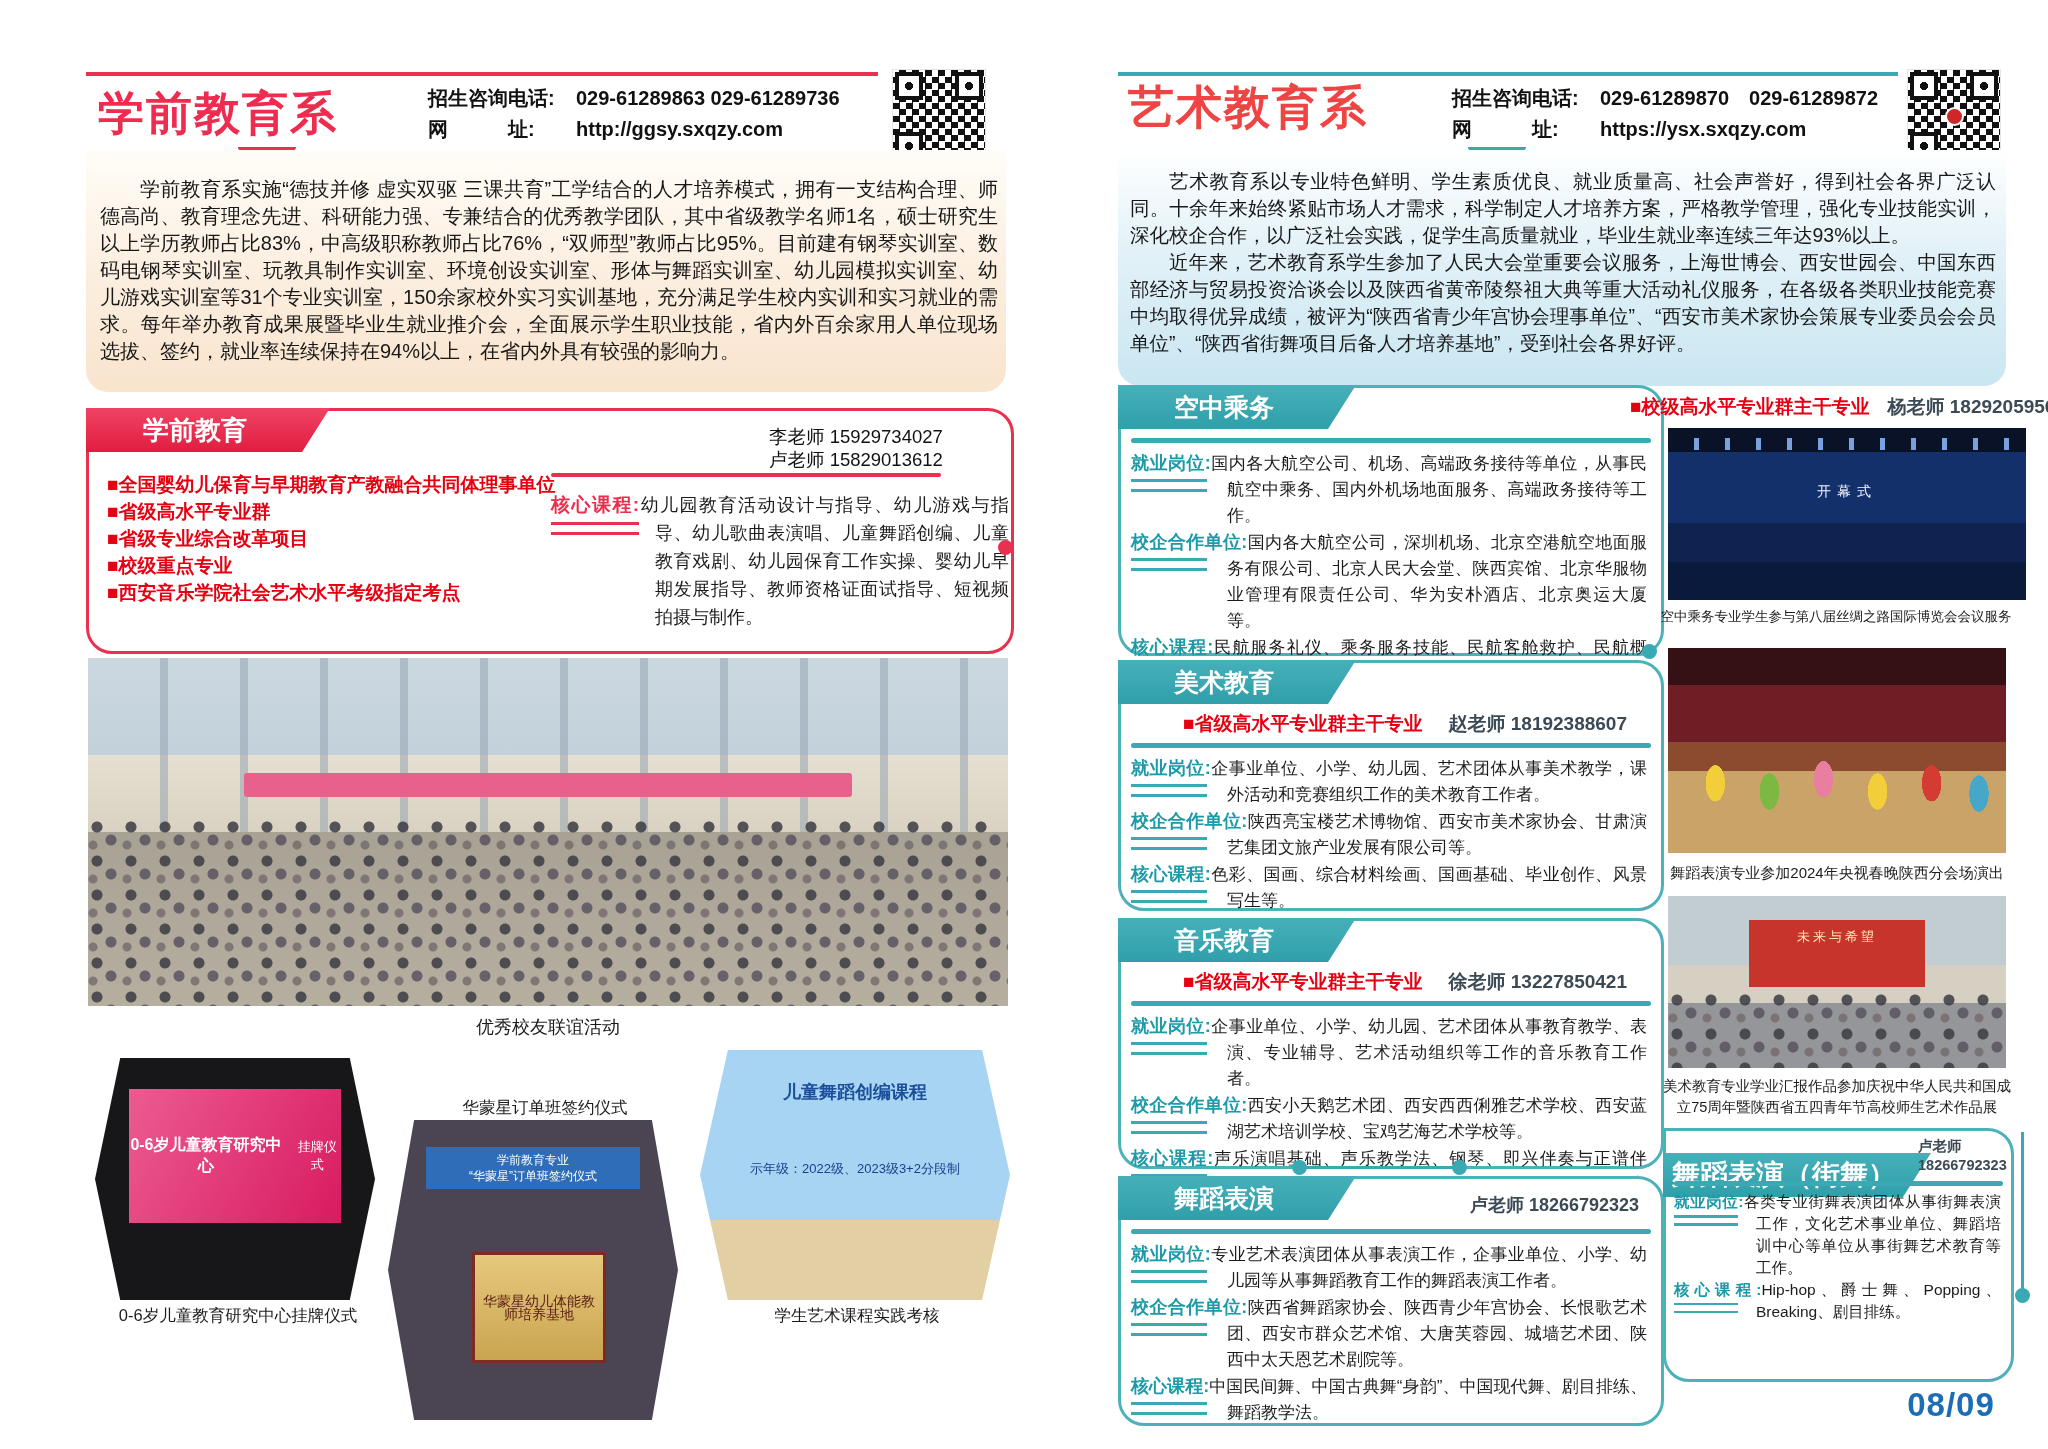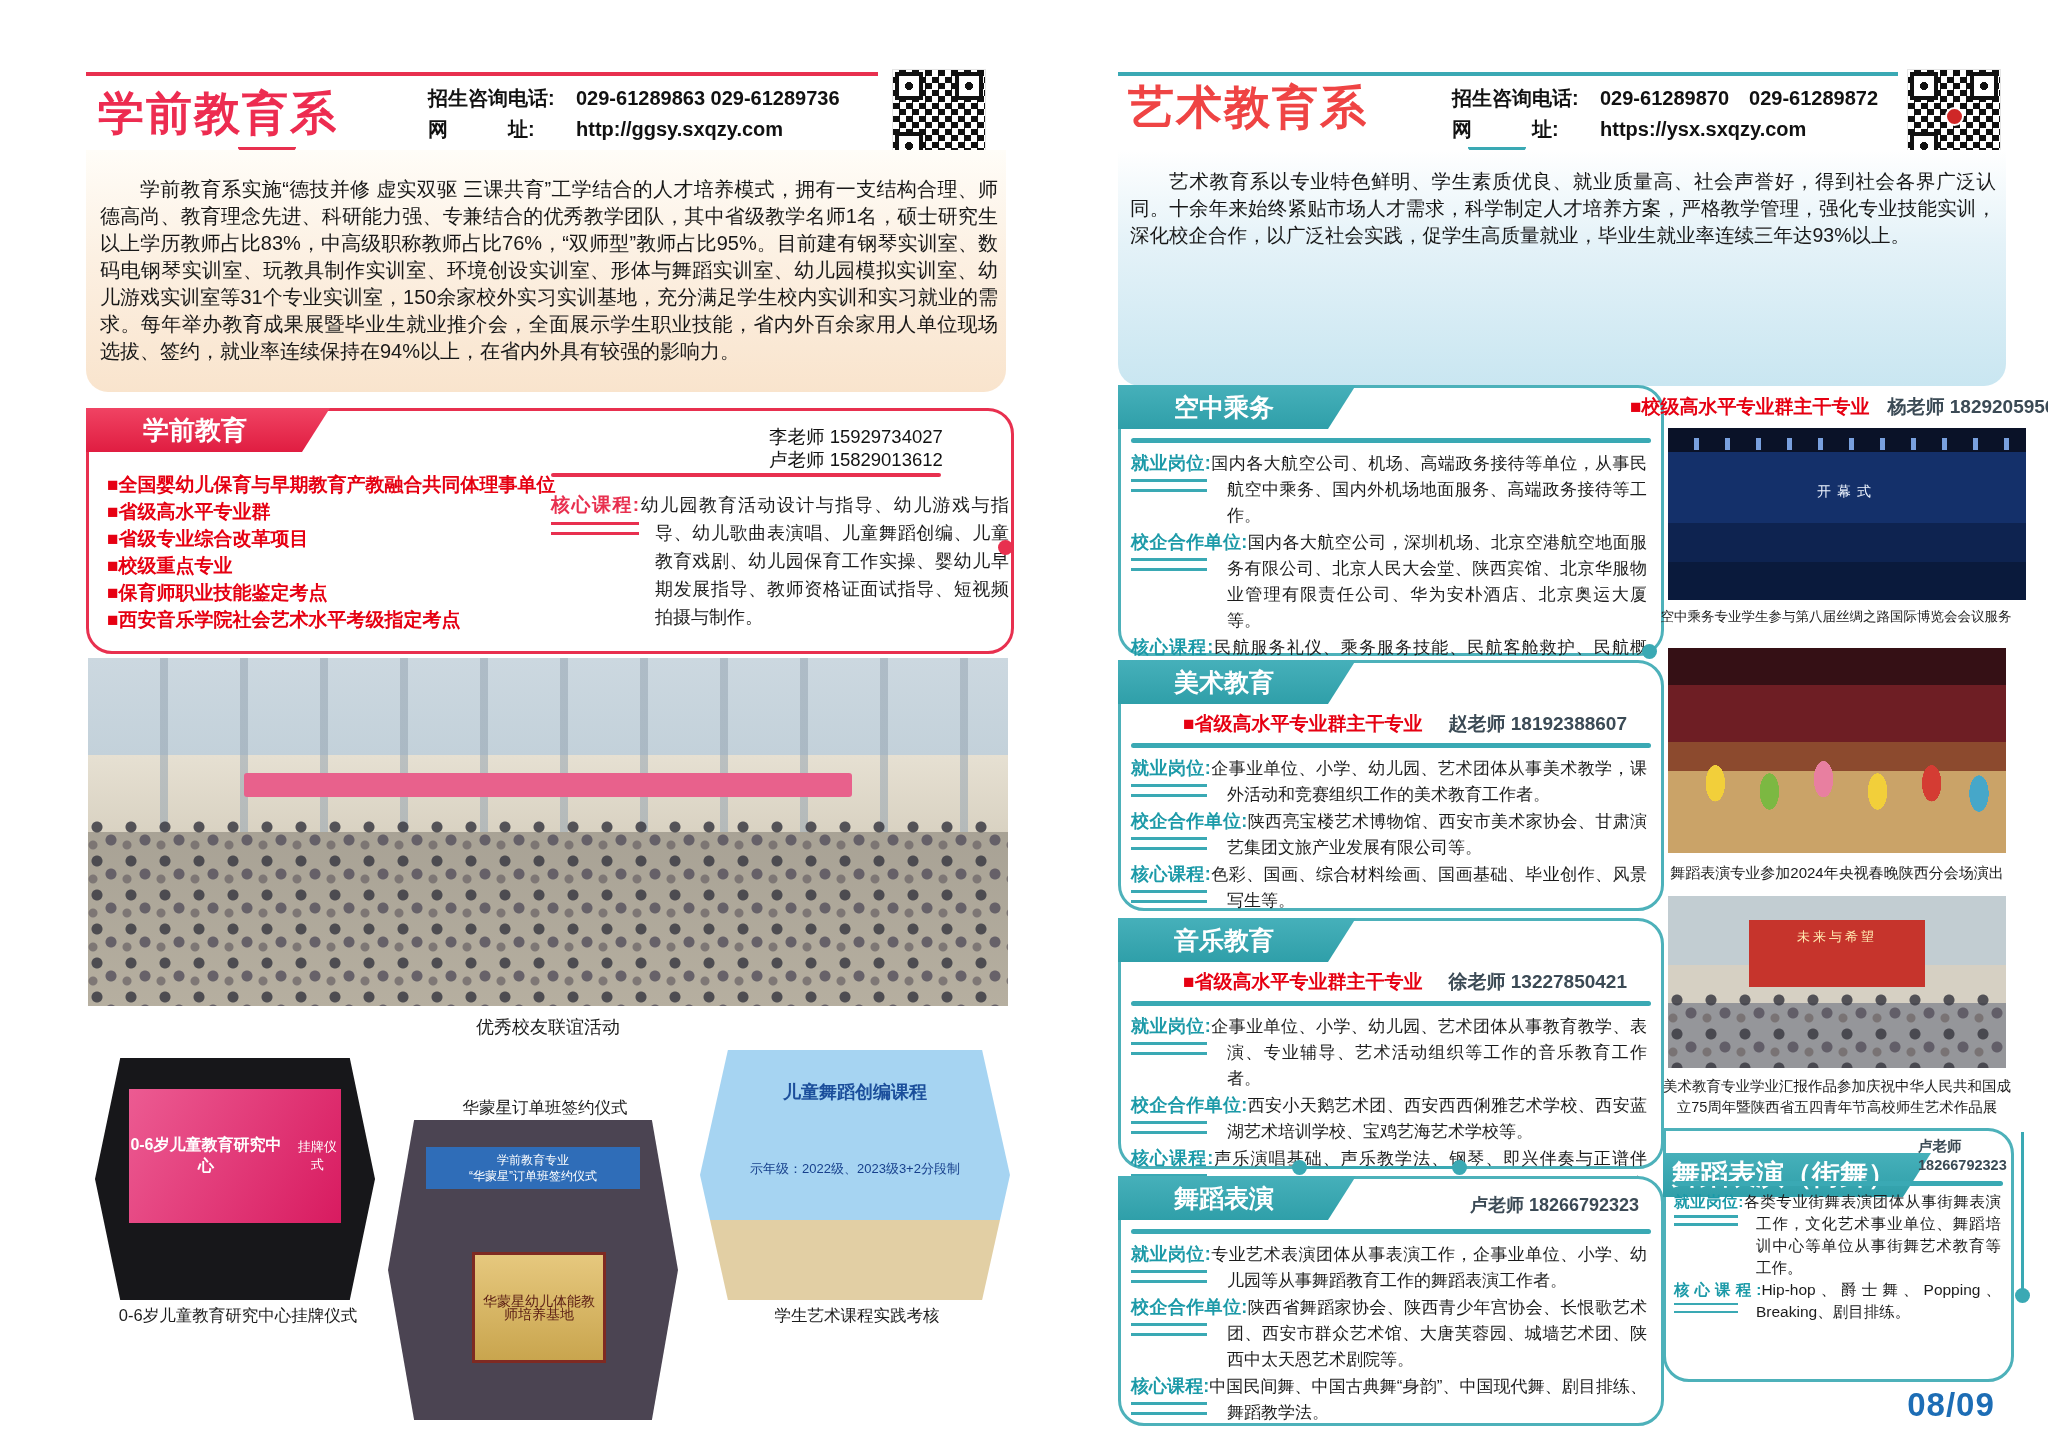--- a/index.html
+++ b/index.html
@@ -127,21 +127,20 @@
     <p>学前教育系实施“德技并修 虚实双驱 三课共育”工学结合的人才培养模式，拥有一支结构合理、师德高尚、教育理念先进、科研能力强、专兼结合的优秀教学团队，其中省级教学名师1名，硕士研究生以上学历教师占比83%，中高级职称教师占比76%，“双师型”教师占比95%。目前建有钢琴实训室、数码电钢琴实训室、玩教具制作实训室、环境创设实训室、形体与舞蹈实训室、幼儿园模拟实训室、幼儿游戏实训室等31个专业实训室，150余家校外实习实训基地，充分满足学生校内实训和实习就业的需求。每年举办教育成果展暨毕业生就业推介会，全面展示学生职业技能，省内外百余家用人单位现场选拔、签约，就业率连续保持在94%以上，在省内外具有较强的影响力。</p>
   </div>
 
   <div class="sec redbox" style="left:86px;top:408px;width:922px;height:240px;">
     <div class="tab redtab" style="width:218px;">学前教育</div>
     <div class="honors" style="left:18px;top:60px;">
       <p>■全国婴幼儿保育与早期教育产教融合共同体理事单位</p>
       <p>■省级高水平专业群</p>
       <p>■省级专业综合改革项目</p>
       <p>■校级重点专业</p>
-      <p>■保育师职业技能鉴定考点</p>
       <p>■西安音乐学院社会艺术水平考级指定考点</p>
     </div>
     <div class="teach-l" style="left:680px;top:14px;">
       <p>李老师  15929734027</p>
       <p>卢老师  15829013612</p>
     </div>
     <div class="rule redrule" style="left:462px;top:62px;width:390px;height:4px;"></div>
     <div class="body" style="left:462px;top:80px;width:458px;">
       <p class="row krow">
         <span class="lbl">核心课程:</span><span>幼儿园教育活动设计与指导、幼儿游戏与指导、幼儿歌曲表演唱、儿童舞蹈创编、儿童教育戏剧、幼儿园保育工作实操、婴幼儿早期发展指导、教师资格证面试指导、短视频拍摄与制作。</span>
@@ -194,20 +193,21 @@
   <div class="qr" style="left:1908px;top:70px;">
     <i class="eye tl"></i>
     <i class="eye tr"></i>
     <i class="eye bl"></i>
     <i class="cdot"></i>
   </div>
 
   <div class="intro-r" style="left:1118px;top:150px;width:888px;height:236px;"></div>
   <div class="intro-text" style="left:1130px;top:168px;width:866px;font-size:19.5px;">
     <p>艺术教育系以专业特色鲜明、学生素质优良、就业质量高、社会声誉好，得到社会各界广泛认同。十余年来始终紧贴市场人才需求，科学制定人才培养方案，严格教学管理，强化专业技能实训，深化校企合作，以广泛社会实践，促学生高质量就业，毕业生就业率连续三年达93%以上。</p>
+    <p>近年来，艺术教育系学生参加了人民大会堂重要会议服务，上海世博会、西安世园会、中国东西部经济与贸易投资洽谈会以及陕西省黄帝陵祭祖大典等重大活动礼仪服务，在各级各类职业技能竞赛中均取得优异成绩，被评为“陕西省青少年宫协会理事单位”、“西安市美术家协会策展专业委员会会员单位”、“陕西省街舞项目后备人才培养基地”，受到社会各界好评。</p>
   </div>
 
   <div class="sec tealbox" style="left:1118px;top:385px;width:540px;height:265px;">
     <div class="tab tealtab" style="width:212px;">空中乘务</div>
     <div class="rule" style="left:10px;right:10px;top:50px;"></div>
     <div class="body" style="top:62px;">
       <p class="row trow"><span class="lbl">就业岗位:</span><span>国内各大航空公司、机场、高端政务接待等单位，从事民航空中乘务、国内外机场地面服务、高端政务接待等工作。</span></p>
       <p class="row trow"><span class="lbl">校企合作单位:</span><span>国内各大航空公司，深圳机场、北京空港航空地面服务有限公司、北京人民大会堂、陕西宾馆、北京华服物业管理有限责任公司、华为安朴酒店、北京奥运大厦等。</span></p>
       <p class="row trow"><span class="lbl">核心课程:</span><span>民航服务礼仪、乘务服务技能、民航客舱救护、民航概论、民航乘务英语、民航广播词训练、民航服务营销、航空餐饮、危险品运输、民航地面服务与管理。</span></p>
     </div>

